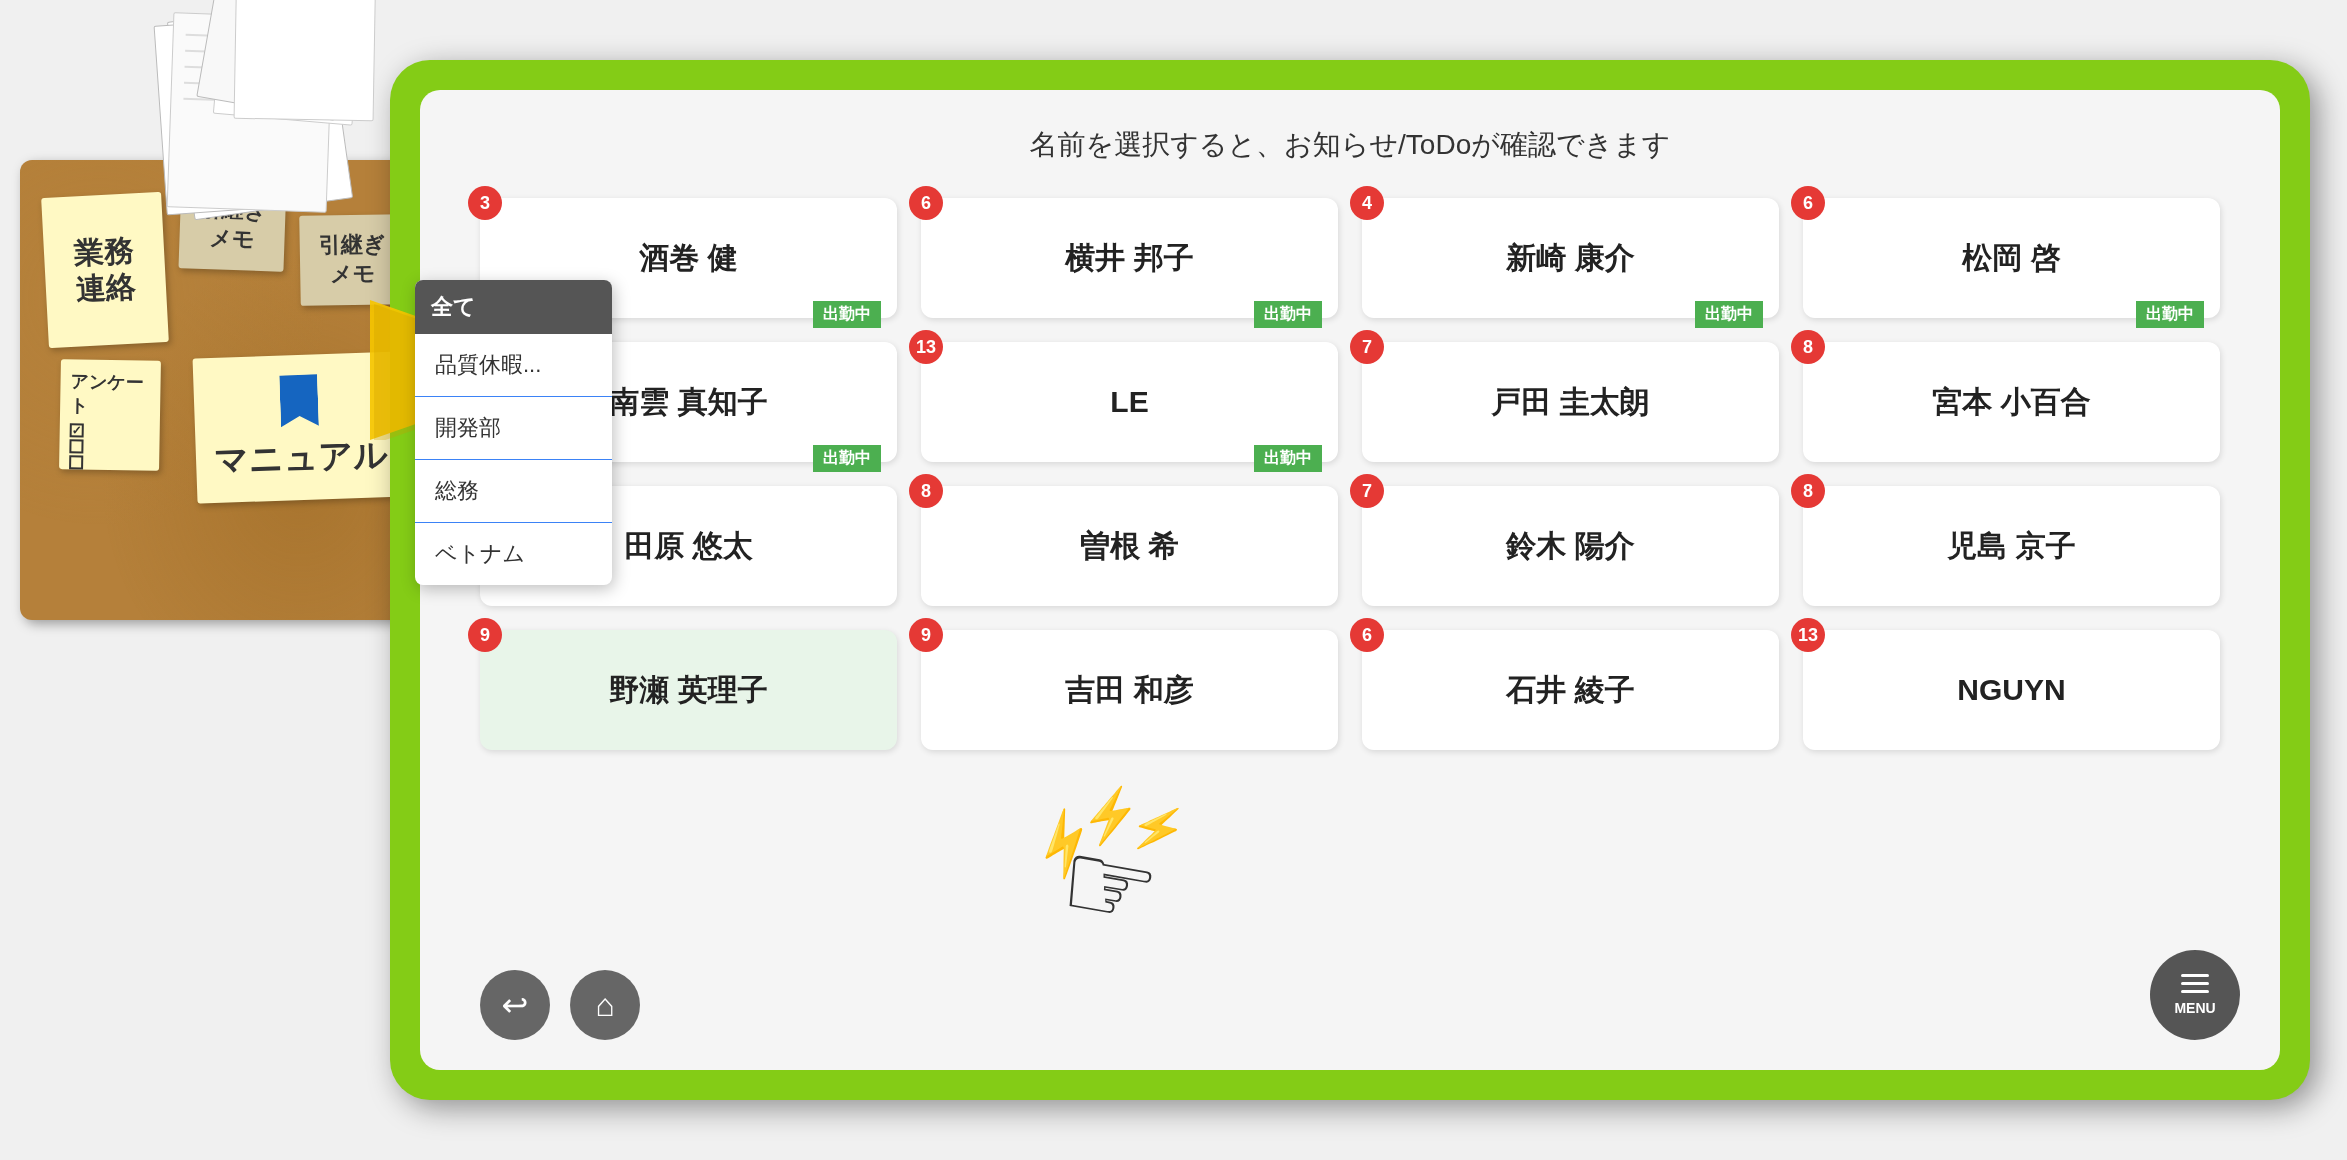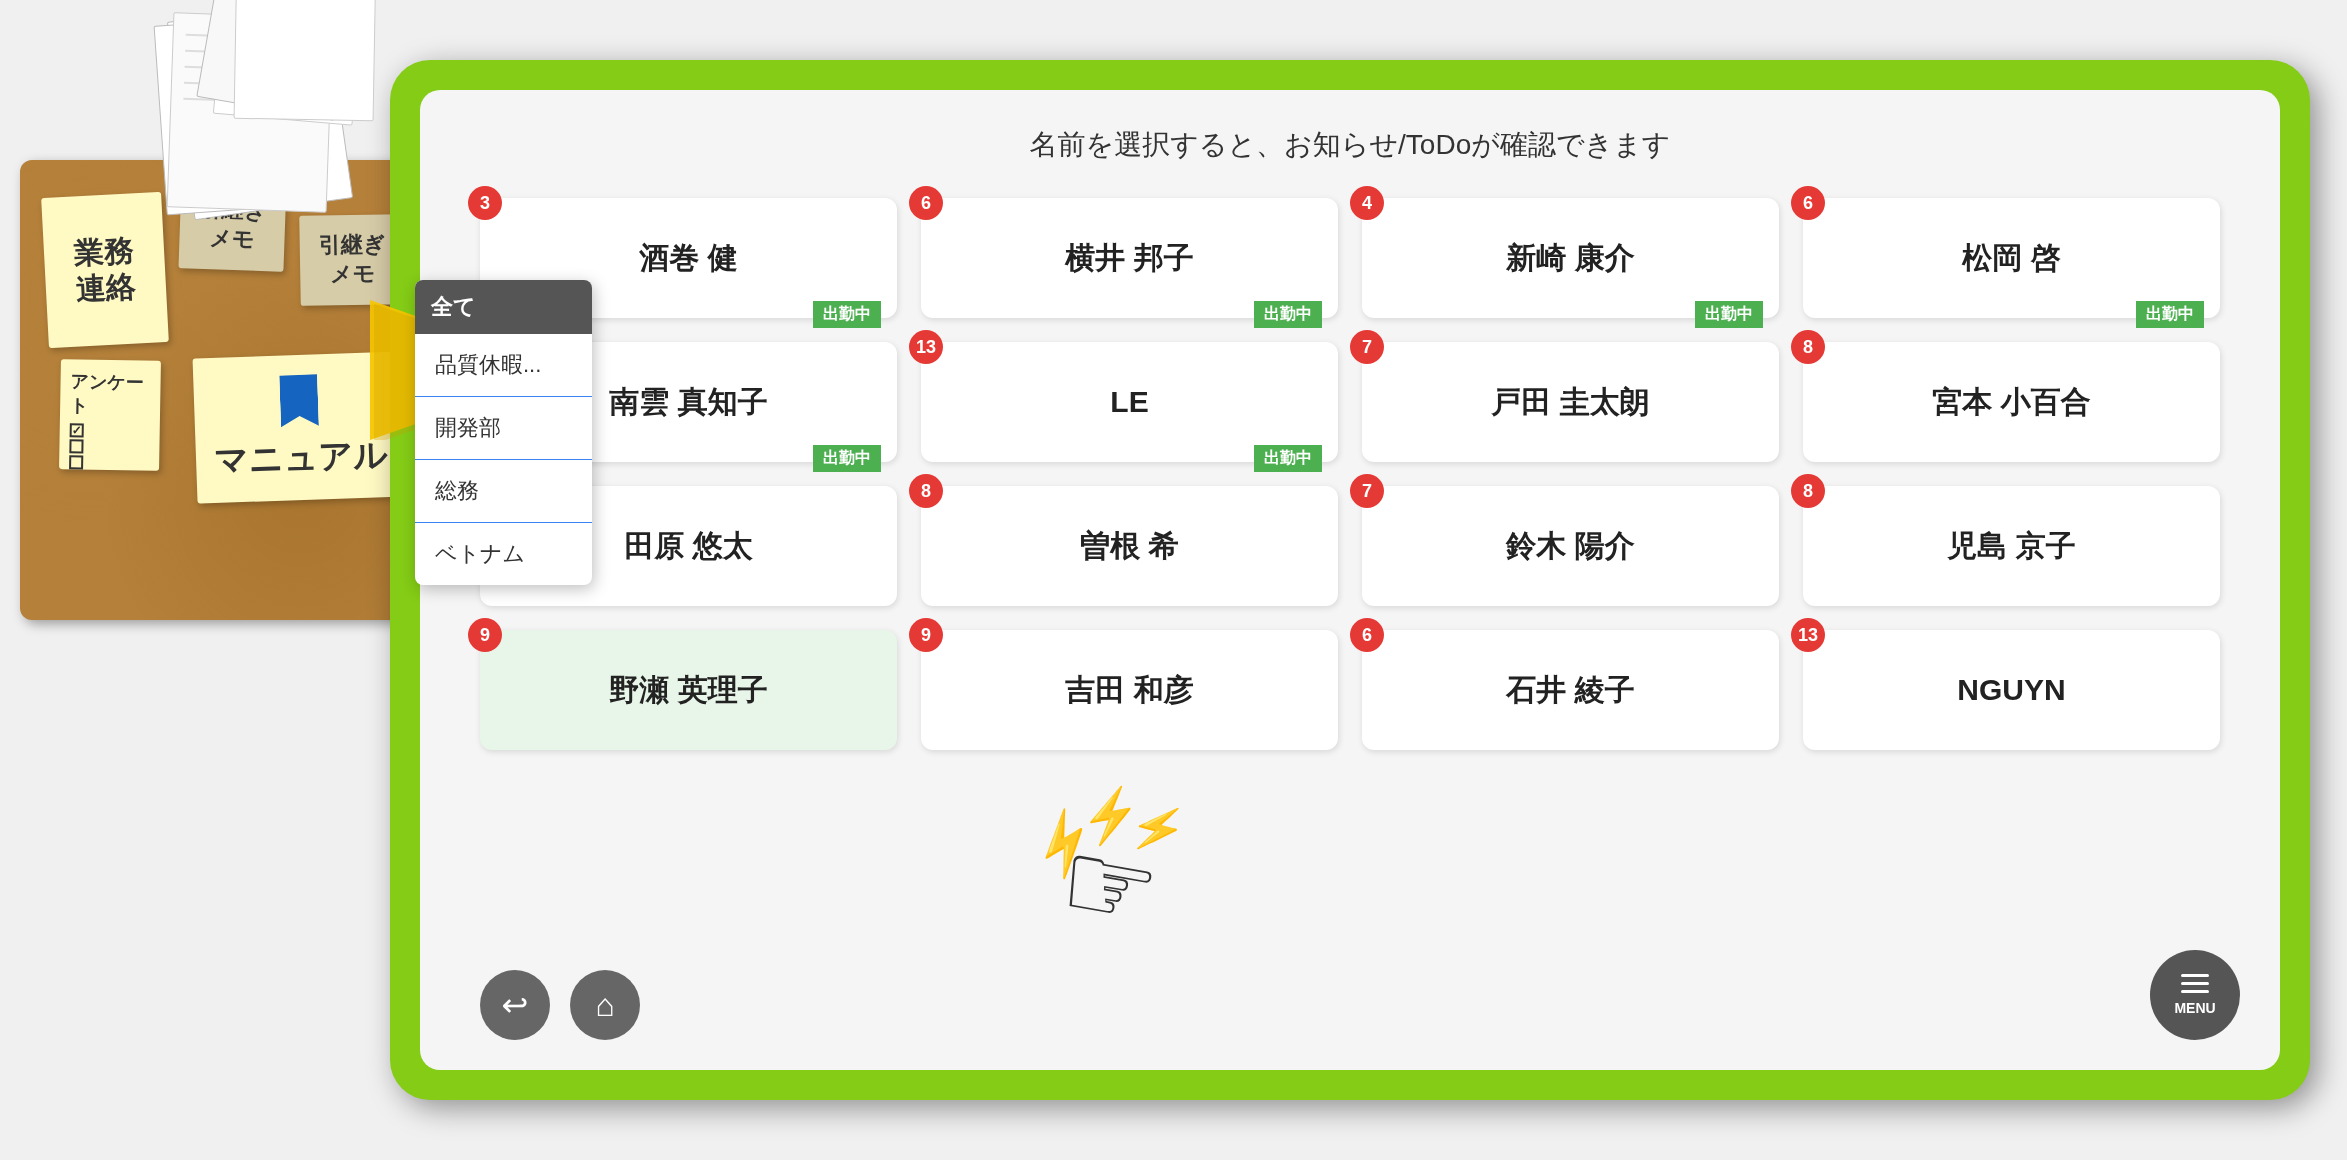--- a/index.html
+++ b/index.html
@@ -121,21 +121,21 @@
       background: #1565c0;
       clip-path: polygon(0 0, 100% 0, 100% 100%, 50% 80%, 0 100%);
       margin-bottom: 8px;
     }
 
     
     .dropdown-menu {
       position: absolute;
       left: 415px;
       top: 280px;
-      width: 177px;
+      width: 197px;
       background: white;
       border-radius: 8px;
       box-shadow: 2px 4px 16px rgba(0,0,0,0.25);
       overflow: hidden;
       z-index: 20;
     }
 
     .dropdown-header {
       background: #555;
       color: white;

